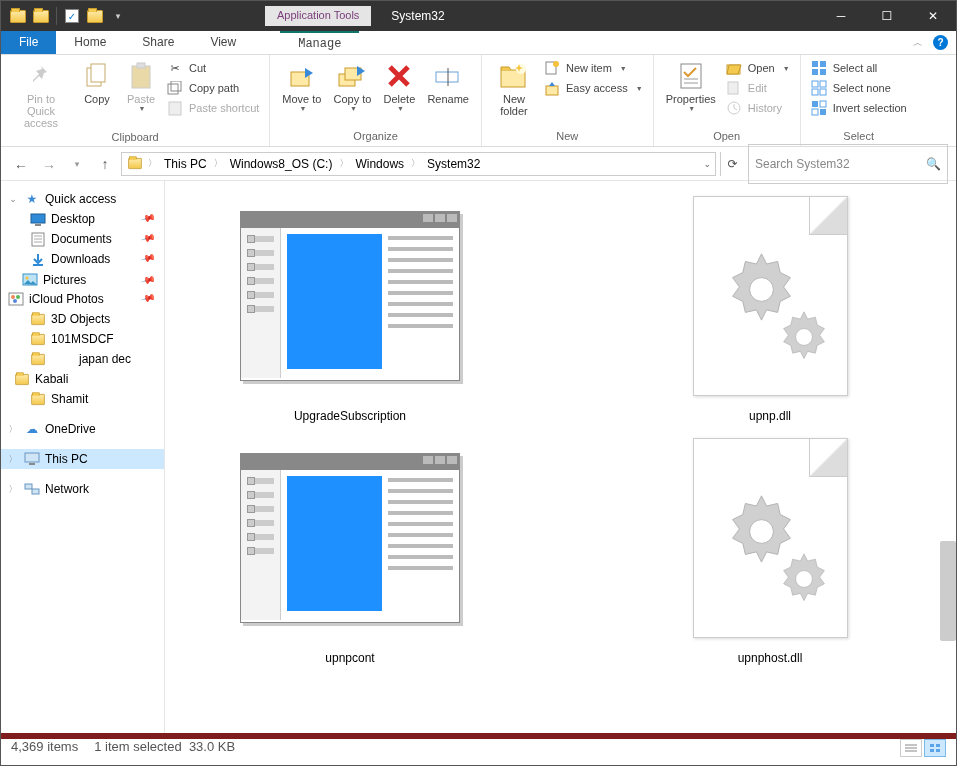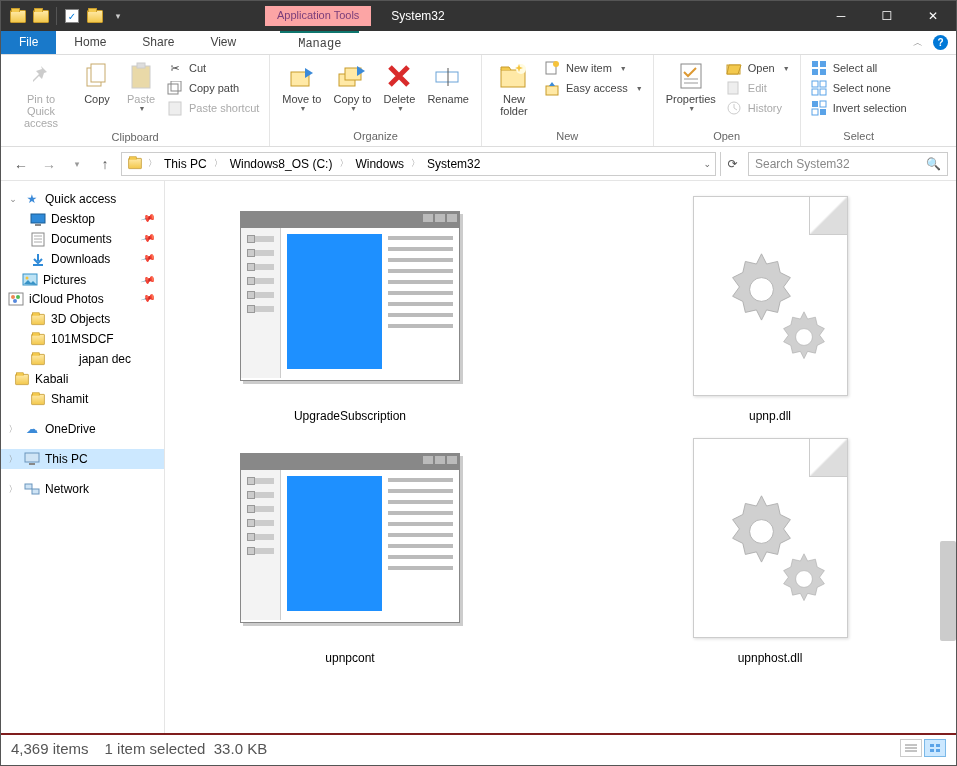--- a/index.html
+++ b/index.html
@@ -4,21 +4,21 @@
 <style>
 * { margin:0; padding:0; box-sizing:border-box; font-family:"Segoe UI",Arial,sans-serif; }
 body { width:957px; height:766px; background:#fff; overflow:hidden; font-size:12px; color:#000; border:1px solid #555;}
 .titlebar { height:30px; background:#333; display:flex; align-items:center; color:#fff; }
 .qat { display:flex; align-items:center; padding:0 6px; gap:1px;}
 .qat-btn { width:22px; height:22px; display:flex; align-items:center; justify-content:center;}
 .folder-ico { width:16px; height:13px; background:linear-gradient(#ffe9a6,#f3c94e); border:1px solid #c89b2a; border-radius:1px; position:relative;}
 .folder-ico::before{content:"";position:absolute;top:-3px;left:0;width:7px;height:3px;background:#f3c94e;border:1px solid #c89b2a;border-bottom:none;border-radius:1px 1px 0 0;}
 .check-ico{width:14px;height:14px;background:#fff;border:1px solid #888;display:flex;align-items:center;justify-content:center;color:#0078d7;font-size:10px;}
 .qat-sep{width:1px;height:18px;background:#555;margin:0 3px;}
-.app-tools{background:#fca5a5;color:#7a3d7a;height:20px;padding:3px 12px;font-size:11px;margin-left:130px;}
+.app-tools{background:#e5e5e5;color:#7a3d7a;height:20px;padding:3px 12px;font-size:11px;margin-left:130px;}
 .title-text{color:#fff;margin-left:20px;font-size:12px;}
 .win-controls{margin-left:auto;display:flex;}
 .win-btn{width:46px;height:30px;display:flex;align-items:center;justify-content:center;color:#fff;}
 .tabs{height:24px;display:flex;background:#fff;border-bottom:1px solid #ddd;}
 .file-tab{background:#1979ca;color:#fff;padding:4px 18px;font-size:12px;}
 .tab{padding:4px 18px;font-size:12px;color:#444;}
 .tab.manage{margin-left:26px;border-top:2px solid #0f766e;font-family:Liberation Mono, monospace;}
 .help-area{margin-left:auto;display:flex;align-items:center;padding-right:8px;gap:10px;}
 .help-chev{color:#666;font-size:10px;}
 .help-q{width:15px;height:15px;border-radius:50%;background:#0078d7;color:#fff;display:flex;align-items:center;justify-content:center;font-size:10px;font-weight:bold;}
@@ -35,21 +35,21 @@
 .rbtn-sm .ico{width:16px;height:16px;display:flex;align-items:center;justify-content:center;}
 .drop{font-size:7px;margin-left:2px;color:#666;}
 .navrow{height:34px;display:flex;align-items:center;padding:0 8px;gap:4px;border-bottom:1px solid #e5e5e5;}
 .nav-arrow{width:24px;height:24px;display:flex;align-items:center;justify-content:center;color:#999;font-size:14px;}
 .nav-arrow.en{color:#555;}
 .addr{flex:1;height:24px;border:1px solid #ccc;display:flex;align-items:center;padding:0 4px;gap:2px;font-size:12px;}
 .crumb{padding:0 3px;}
 .csep{color:#888;font-size:9px;padding:0 2px;}
 .addr-end{margin-left:auto;display:flex;align-items:center;gap:6px;color:#666;}
 .refresh{width:24px;height:24px;display:flex;align-items:center;justify-content:center;color:#555;border-left:1px solid #ccc;}
-.search{width:200px;height:24px;border:1px solid #ccc;display:flex;align-items:center;padding:0 6px;color:#888;justify-content:space-between;}
+.search{width:200px;height:40px;border:1px solid #ccc;display:flex;align-items:center;padding:0 6px;color:#888;justify-content:space-between;}
 .main{display:flex;height:552px;}
 .tree{width:164px;border-right:1px solid #e5e5e5;padding:8px 0;overflow:hidden;}
 .tnode{display:flex;align-items:center;padding:2px 6px;font-size:12px;gap:4px;}
 .tnode.sel{background:#cce8ff;}
 .tchev{width:12px;color:#888;font-size:9px;text-align:center;}
 .tico{width:18px;height:16px;display:flex;align-items:center;justify-content:center;}
 .pin{margin-left:auto;color:#999;font-size:10px;transform:rotate(30deg);padding-right:4px;}
 .tspace{height:10px;}
 .content{flex:1;position:relative;overflow:hidden;padding:10px 20px;}
 .files{display:flex;flex-wrap:wrap;gap:10px 90px;}
@@ -69,21 +69,21 @@
 .exe-right{width:75px;padding:8px 6px 8px 0;display:flex;flex-direction:column;gap:7px;}
 .exe-right div{height:4px;background:#bbb;}
 
 .dll-page{width:155px;height:200px;background:#fff;border:1px solid #ccc;position:relative;box-shadow:1px 1px 3px rgba(0,0,0,.15);}
 .dll-fold{position:absolute;top:0;right:0;width:38px;height:38px;background:linear-gradient(135deg,#fff 48%,#ddd 52%);border-left:1px solid #ccc;border-bottom:1px solid #ccc;}
 .gear{position:absolute;border-radius:50%;}
 .gear svg{width:100%;height:100%;}
 .gear1{width:85px;height:85px;top:50px;left:25px;}
 .gear2{width:60px;height:60px;top:110px;left:80px;}
 .scrollbar{position:absolute;right:0;top:360px;width:16px;height:100px;background:#ccc;border-radius:2px;}
-.status{height:24px;border-top:2px solid #7f1d1d;display:flex;align-items:flex-end;padding:0 10px;font-size:15px;color:#555;gap:16px;}
+.status{height:24px;border-top:6px solid #7f1d1d;display:flex;align-items:flex-start;padding:0 10px;font-size:13px;color:#555;gap:16px;}
 .view-icons{margin-left:auto;display:flex;gap:2px;}
 .view-btn{width:22px;height:18px;border:1px solid #ccc;display:flex;align-items:center;justify-content:center;font-size:10px;}
 .view-btn.active{background:#cce8ff;border-color:#7ab8e8;}
 
 .svg-ico{display:block;}
 </style>
 </head>
 <body>
 
 <div class="titlebar">

